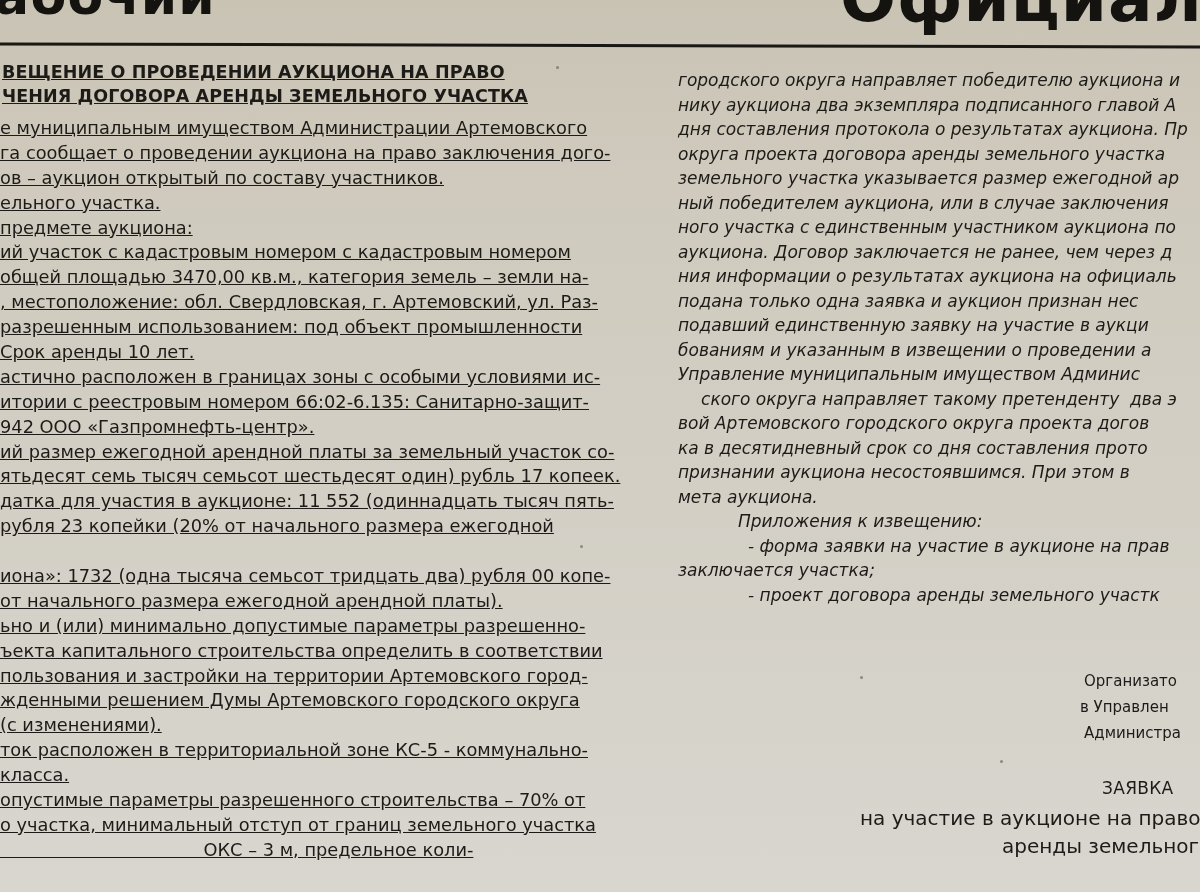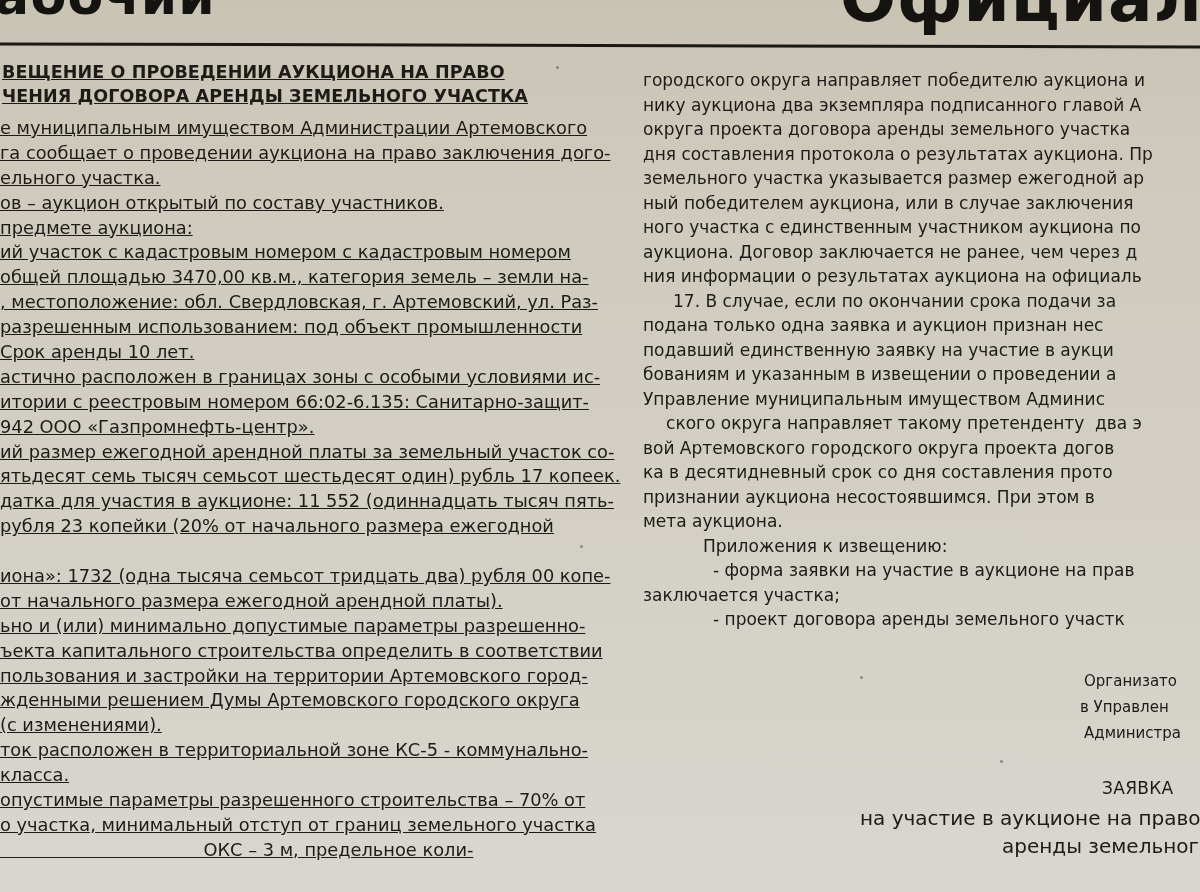--- a/index.html
+++ b/index.html
@@ -46,23 +46,24 @@
       white-space: nowrap;
       overflow: hidden;
     }
     .col-left {
       left: 0;
       top: 60px;
       width: 668px;
       text-decoration: underline;
     }
     .col-right {
-      left: 633px;
+      left: 668px;
       top: 68px;
       width: 532px;
+      font-style: italic;
     }
     .headline {
       font-weight: bold;
       font-size: 17.5px;
       line-height: 24px;
       letter-spacing: 0.1px;
       margin-left: 2px;
     }
     .body-line {
       font-size: 17.8px;
@@ -118,22 +119,22 @@
   <div class="rule"></div>
 
   <div class="col col-left">
     <div class="headline">
       <div>ВЕЩЕНИЕ О ПРОВЕДЕНИИ АУКЦИОНА НА ПРАВО</div>
       <div>ЧЕНИЯ ДОГОВОРА АРЕНДЫ ЗЕМЕЛЬНОГО УЧАСТКА</div>
     </div>
     <div class="gap-small"></div>
     <div class="body-line">е муниципальным имуществом Администрации Артемовского</div>
     <div class="body-line">га сообщает о проведении аукциона на право заключения дого-</div>
+    <div class="body-line">ов – аукцион открытый по составу участников.</div>
     <div class="body-line">ельного участка.</div>
-    <div class="body-line">ов – аукцион открытый по составу участников.</div>
     <div class="body-line"> предмете аукциона:</div>
     <div class="body-line">ий участок с кадастровым номером с кадастровым номером</div>
     <div class="body-line"> общей площадью 3470,00 кв.м., категория земель – земли на-</div>
     <div class="body-line">, местоположение: обл. Свердловская, г. Артемовский, ул. Раз-</div>
     <div class="body-line"> разрешенным использованием: под объект промышленности</div>
     <div class="body-line">Срок аренды 10 лет.</div>
     <div class="body-line">астично расположен в границах зоны с особыми условиями ис-</div>
     <div class="body-line">итории с реестровым номером 66:02-6.135: Санитарно-защит-</div>
     <div class="body-line">942 ООО «Газпромнефть-центр».</div>
     <div class="body-line">ий размер ежегодной арендной платы за земельный участок со-</div>
@@ -151,30 +152,29 @@
     <div class="body-line">ток расположен в территориальной зоне КС-5 - коммунально-</div>
     <div class="body-line"> класса.</div>
     <div class="body-line">опустимые параметры разрешенного строительства – 70% от</div>
     <div class="body-line">о участка, минимальный отступ от границ земельного участка</div>
     <div class="body-line" style="white-space:pre;">                                    ОКС – 3 м, предельное коли-</div>
   </div>
 
   <div class="col col-right">
     <div class="body-line">городского округа направляет победителю аукциона и</div>
     <div class="body-line">нику аукциона два экземпляра подписанного главой А</div>
+    <div class="body-line">дня составления протокола о результатах аукциона. Пр</div>
     <div class="body-line">округа проекта договора аренды земельного участка</div>
-    <div class="body-line">дня составления протокола о результатах аукциона. Пр</div>
     <div class="body-line">земельного участка указывается размер ежегодной ар</div>
     <div class="body-line">ный победителем аукциона, или в случае заключения</div>
     <div class="body-line">ного участка с единственным участником аукциона по</div>
     <div class="body-line">аукциона. Договор заключается не ранее, чем через д</div>
     <div class="body-line">ния информации о результатах аукциона на официаль</div>
 
     <div>
-      <div class="body-line indent1">17. В случае, если по окончании срока подачи за</div>
       <div class="body-line">подана только одна заявка и аукцион признан нес</div>
       <div class="body-line">подавший единственную заявку на участие в аукци</div>
       <div class="body-line">бованиям и указанным в извещении о проведении а</div>
       <div class="body-line">Управление муниципальным имуществом Админис</div>
       <div class="body-line" style="white-space:pre;text-align:center;">ского округа направляет такому претенденту  два э</div>
       <div class="body-line">вой Артемовского городского округа проекта догов</div>
       <div class="body-line">ка в десятидневный срок со дня составления прото</div>
       <div class="body-line">признании аукциона несостоявшимся. При этом в</div>
       <div class="body-line">мета аукциона.</div>
     </div>

